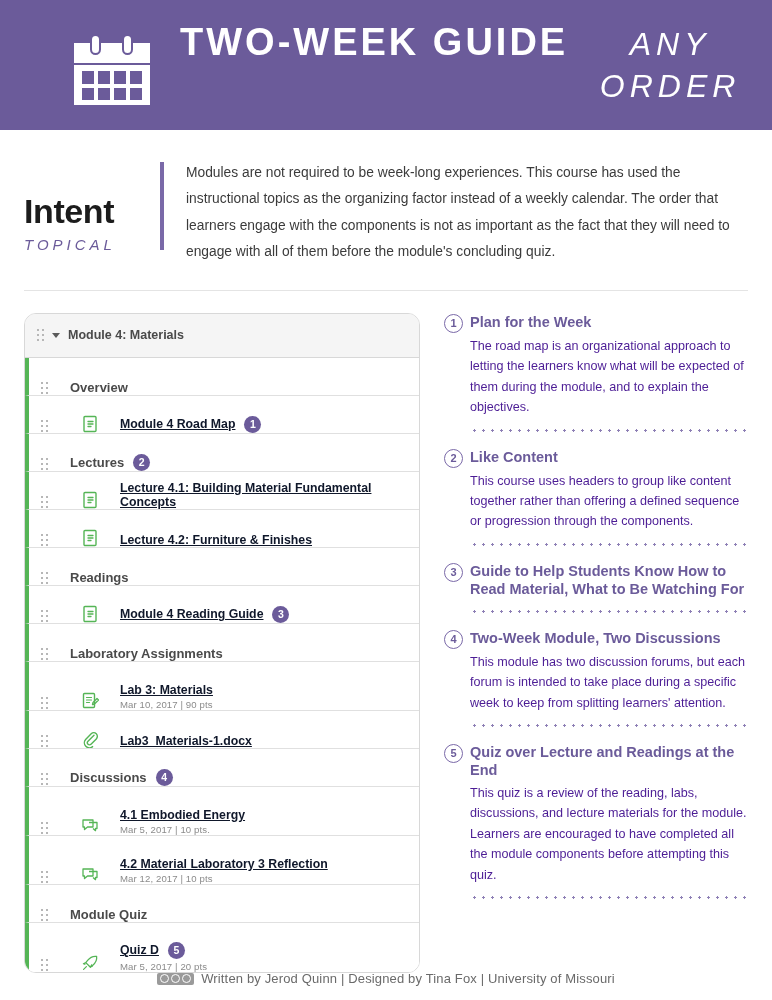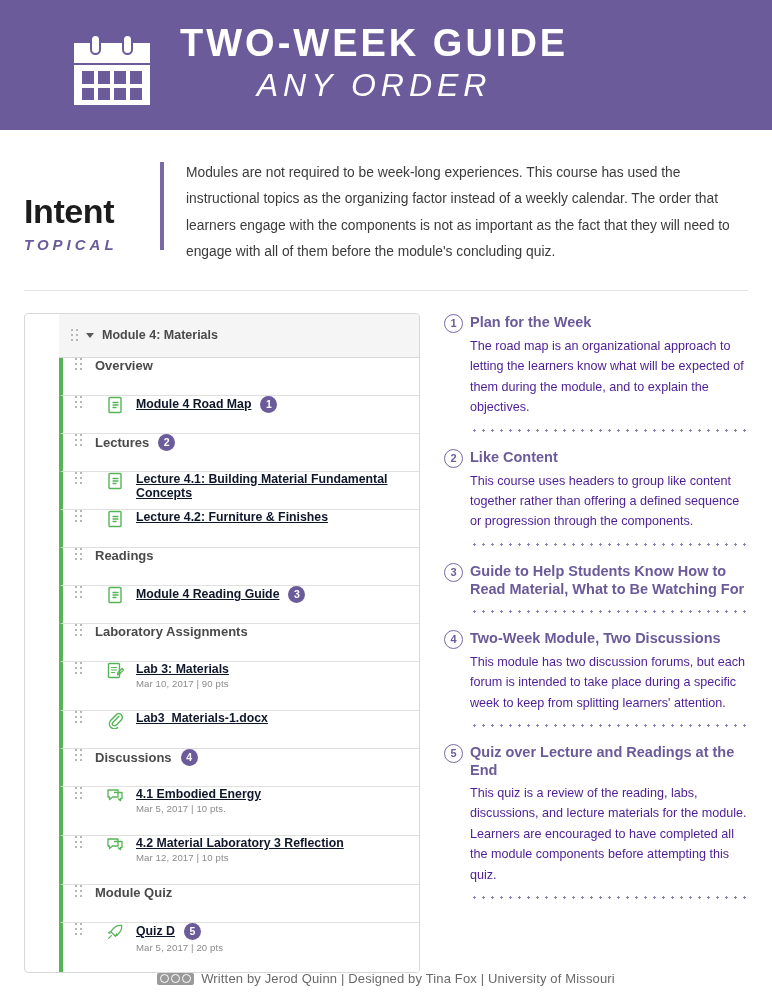--- a/index.html
+++ b/index.html
@@ -61,21 +61,21 @@
     position: absolute;
     left: 8px; top: 42px;
     width: 60px; height: 29px;
     display: grid;
     grid-template-columns: repeat(4, 1fr);
     grid-template-rows: repeat(2, 1fr);
     gap: 4px;
   }
   .cal-cell { background: #6b5b9a; }
 
-  .header-titles { display: flex; flex-direction: column; }
+  .header-titles { display: flex; flex-direction: row; }
   .header-title {
     font-size: 38px;
     font-weight: bold;
     letter-spacing: 3px;
     color: #ffffff;
     line-height: 1.06;
     white-space: nowrap;
   }
   .header-subtitle {
     font-size: 32px;
@@ -105,21 +105,21 @@
     line-height: 1.0;
     letter-spacing: -0.4px;
     margin-top: 28px;
   }
   .intent-kind {
     font-size: 15px;
     font-style: italic;
     letter-spacing: 4px;
     color: #6b5b9a;
     margin-top: 8px;
-    font-weight: bold;
+    font-weight: normal;
   }
   .intent-rule {
     width: 4px;
     background: #7a69a8;
     flex: 0 0 auto;
     margin: 2px 22px 16px 0;
   }
   .intent-text {
     flex: 1 1 auto;
     font-size: 13.8px;
@@ -138,25 +138,24 @@
     display: flex;
     padding: 22px 24px 0 24px;
     box-sizing: border-box;
   }
 
   
   .modules-panel {
     width: 396px;
     flex: 0 0 auto;
     border: 1px solid #d8d8d8;
-    border-radius: 4px;
+    border-radius: 12px;
     overflow: hidden;
     background: #ffffff;
     box-sizing: border-box;
-    padding-left: 34px;
   }
   .module-header {
     background: #f5f5f5;
     padding: 11px 10px 11px 12px;
     display: flex;
     align-items: center;
     border-bottom: 1px solid #d8d8d8;
     height: 44px;
     box-sizing: border-box;
   }
@@ -182,27 +181,28 @@
     grid-template-columns: repeat(2, 2px);
     grid-template-rows: repeat(3, 2px);
     gap: 3px 3px;
     flex: 0 0 auto;
   }
   .drag-handle i { background: #b7b7b7; display: block; width: 2px; height: 2px; }
 
   .module-rows { background: #ffffff; }
   .mrow {
     display: flex;
-    align-items: flex-start;
+    align-items: flex-end;
     border-bottom: 1px solid #e0e0e0;
     border-left: 4px solid #55b556;
     box-sizing: border-box;
     min-height: 38px;
     padding: 0 10px 0 12px;
     background: #ffffff;
+    gap: 9px;
   }
   .mrow:last-child { border-bottom: none; }
   .mrow.header-row { min-height: 38px; }
   .mrow.item-row   { min-height: 38px; }
   .mrow.two-line   { min-height: 49px; }
   .mrow.item-row .label-slot,
   .mrow.two-line .label-slot { margin-left: 0; }
 
   .row-icon {
     width: 18px; height: 18px;

